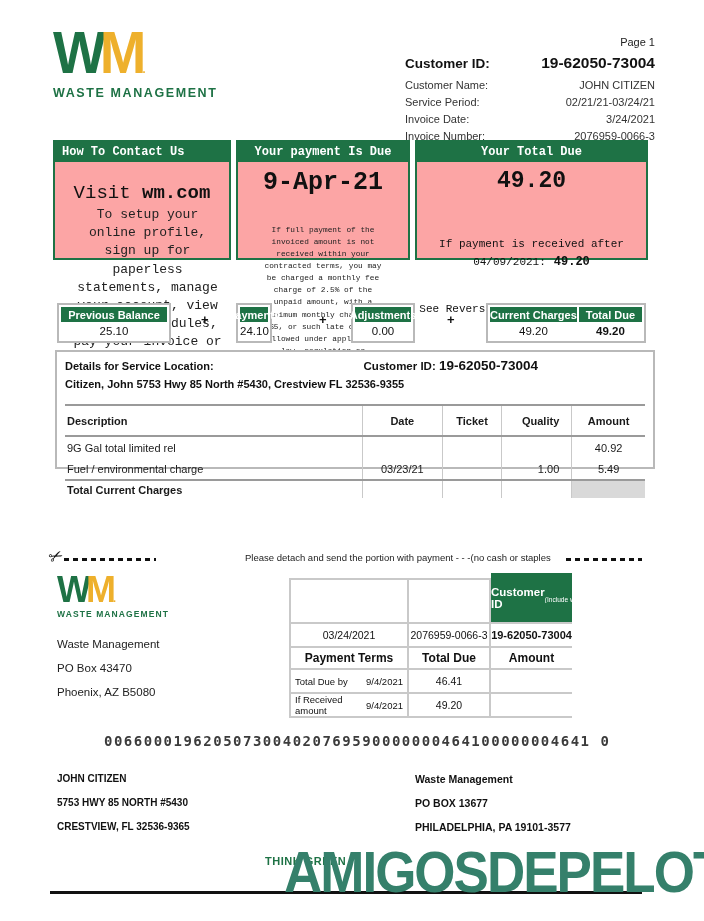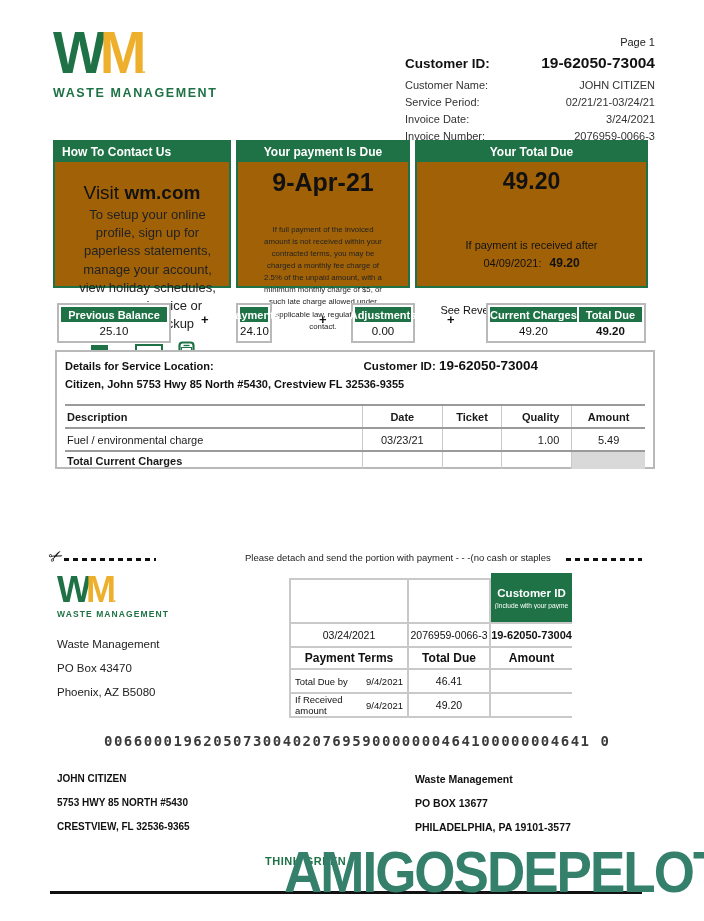--- a/index.html
+++ b/index.html
@@ -31,21 +31,21 @@
   .page-label{right:49px;top:36px;font-size:11px;color:#222;}
   .hdr-fields{left:405px;top:54px;width:250px;}
   .hdr-row{display:flex;justify-content:space-between;align-items:baseline;margin-bottom:5px;}
   .hdr-row .lab{font-size:11px;color:#333;}
   .hdr-row .val{font-size:11px;color:#333;}
   .hdr-row.primary .lab{font-size:13.5px;font-weight:bold;color:#111;}
   .hdr-row.primary .val{font-size:15.5px;font-weight:bold;color:#111;}
   .hdr-row.primary{margin-bottom:7px;}
 
   
-  .info-box{top:140px;height:148px;border:2px solid var(--green);background:#a16207;}
+  .info-box{top:140px;height:120px;border:2px solid var(--green);background:#fca5a5;font-family:Liberation Mono, monospace;}
   .box-contact{left:53px;width:178px;}
   .box-due{left:236px;width:174px;}
   .box-total{left:415px;width:233px;}
   .box-header{height:20px;background:var(--green);color:#fff;font-weight:bold;font-size:12px;
     display:flex;align-items:center;justify-content:center;}
   .box-header.left{justify-content:flex-start;padding-left:7px;}
   .box-contact .body{text-align:center;}
   .visit-line{margin-top:20px;font-size:19px;color:#111;}
   .visit-line .site{font-weight:bold;}
   .contact-desc{font-size:13px;line-height:1.4;color:#222;padding:2px 6px 0 17px;}
@@ -81,21 +81,21 @@
   .d-cid .big{font-size:13.5px;}
   .d-addr{font-size:11px;font-weight:bold;margin-top:5px;color:#111;}
   .d-table{margin-top:14px;font-size:11px;}
   .d-row{display:flex;align-items:center;}
   .d-row>div{height:100%;display:flex;align-items:center;}
   .col-desc{width:298px;padding-left:2px;}
   .col-date{width:80px;justify-content:center;border-left:1px solid var(--cellline);}
   .col-ticket{width:60px;justify-content:center;border-left:1px solid var(--cellline);}
   .col-quality{width:70px;justify-content:flex-end;padding-right:12px;border-left:1px solid var(--cellline);}
   .col-amount{width:74px;justify-content:center;border-left:1px solid var(--cellline);}
-  .d-head{height:25px;border-top:2px solid #9a9a9a;border-bottom:2px solid #9a9a9a;font-weight:bold;}
+  .d-head{height:33px;border-top:2px solid #9a9a9a;border-bottom:2px solid #9a9a9a;font-weight:bold;}
   .d-head .col-desc{justify-content:flex-start;}
   .d-head .col-date,.d-head .col-ticket,.d-head .col-amount{justify-content:center;}
   .d-head .col-quality{justify-content:flex-end;padding-right:12px;}
   .d-data{height:21px;}
   .d-total{height:19px;border-top:2px solid #9a9a9a;font-weight:bold;}
   .d-total .col-amount{background:var(--gray);align-self:stretch;}
 
   
   .scissors{left:49px;top:546px;font-size:17px;color:#111;transform:rotate(-25deg);}
   .dash{top:558px;height:3px;background:repeating-linear-gradient(90deg,#111 0 5px,transparent 5px 9px);}
@@ -111,21 +111,21 @@
   .stub-addr div{margin-bottom:12px;}
 
   
   .stub-table{left:289px;top:578px;width:283px;display:grid;
     grid-template-columns:116px 80px 81px;grid-template-rows:42px 22px 20px 22px 22px;
     gap:2px;background:var(--cellline);border:2px solid var(--cellline);}
   .stub-table>div{background:#fff;display:flex;align-items:center;justify-content:center;}
   .st-th{background:var(--green);color:#fff;font-weight:bold;font-size:11px;text-align:center;}
   .st-cid-wrap{position:relative;background:transparent !important;}
   .st-cid{position:absolute;left:0;right:0;top:-7px;bottom:0;background:var(--green);color:#fff;
-    display:flex;flex-direction:column;align-items:center;justify-content:center;}
+    display:flex;flex-direction:row;align-items:center;justify-content:center;}
   .st-cid .t{font-weight:bold;font-size:11.5px;}
   .st-cid .s{font-size:6.6px;margin-top:3px;white-space:nowrap;overflow:hidden;max-width:79px;}
   .st-val{font-size:10.5px;color:#111;}
   .st-val.bold{font-weight:bold;font-size:11px;}
   .st-th2{background:var(--gray);font-weight:bold;font-size:12px;color:#111;}
   .st-term{justify-content:space-between !important;padding:0 4px;font-size:9.5px;color:#111;}
   .st-amt{font-size:10.5px;color:#111;}
 
   
   .remit-code{left:104px;top:733px;font-family:"DejaVu Sans Mono",monospace;font-size:14px;
@@ -262,20 +262,27 @@
     <div class="d-addr">Citizen,  John 5753 Hwy 85 North #5430, Crestview FL 32536-9355</div>
     <div class="d-table">
       <div class="d-row d-head">
         <div class="col-desc">Description</div>
         <div class="col-date">Date</div>
         <div class="col-ticket">Ticket</div>
         <div class="col-quality">Quality</div>
         <div class="col-amount">Amount</div>
       </div>
       <div class="d-row d-data">
+        <div class="col-desc">9G Gal total limited rel</div>
+        <div class="col-date"></div>
+        <div class="col-ticket"></div>
+        <div class="col-quality"></div>
+        <div class="col-amount">40.92</div>
+      </div>
+      <div class="d-row d-data">
         <div class="col-desc">Fuel / environmental charge</div>
         <div class="col-date">03/23/21</div>
         <div class="col-ticket"></div>
         <div class="col-quality">1.00</div>
         <div class="col-amount">5.49</div>
       </div>
       <div class="d-row d-total">
         <div class="col-desc">Total Current Charges</div>
         <div class="col-date"></div>
         <div class="col-ticket"></div>

